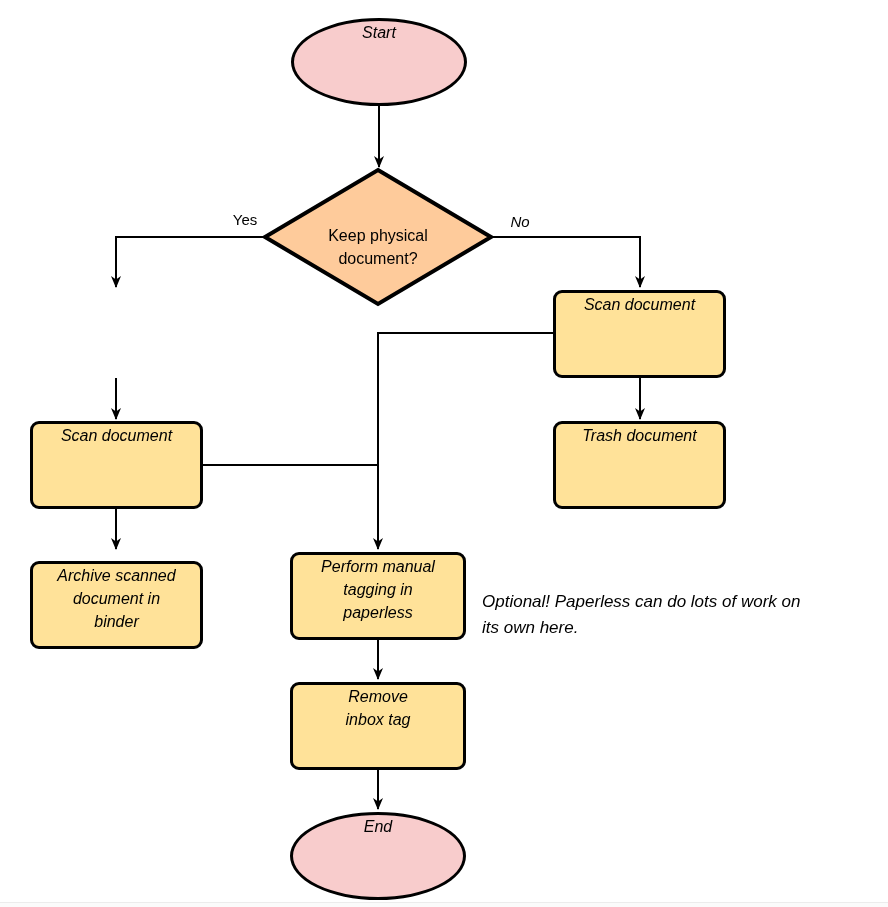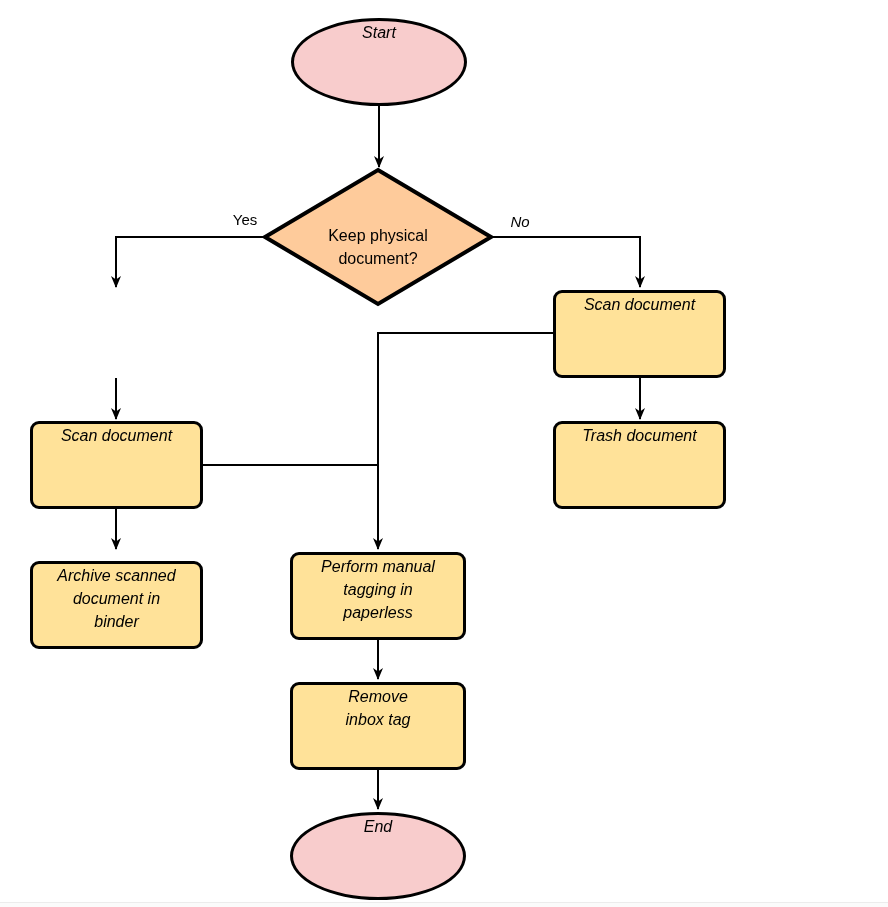--- a/index.html
+++ b/index.html
@@ -153,17 +153,19 @@
 paperless</span>
   </div>
   <div class="node terminal" style="left:290px; top:812px; width:176px; height:88px;">
     <span>End</span>
   </div>
   <div class="node process" style="left:290px; top:682px; width:176px; height:88px;">
     <span>Remove
 inbox tag</span>
   </div>
 
+  <div class="note">Optional! Paperless can do lots of work on
+its own here.</div>
 
   <div class="bottom-rule"></div>
   <div class="bottom-strip"></div>
 
 </div>
 
 </body></html>

